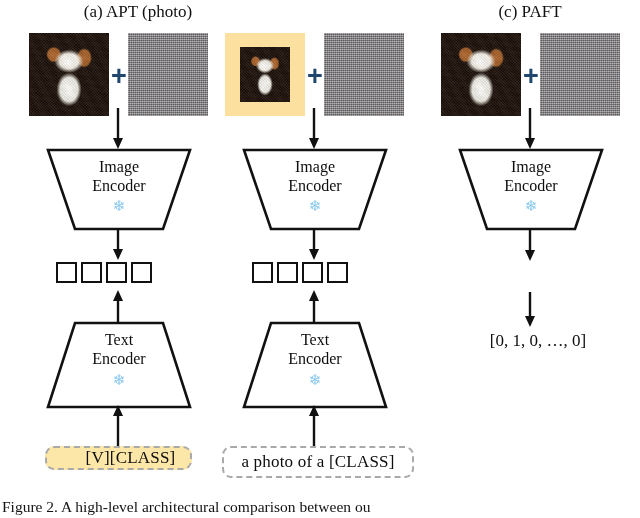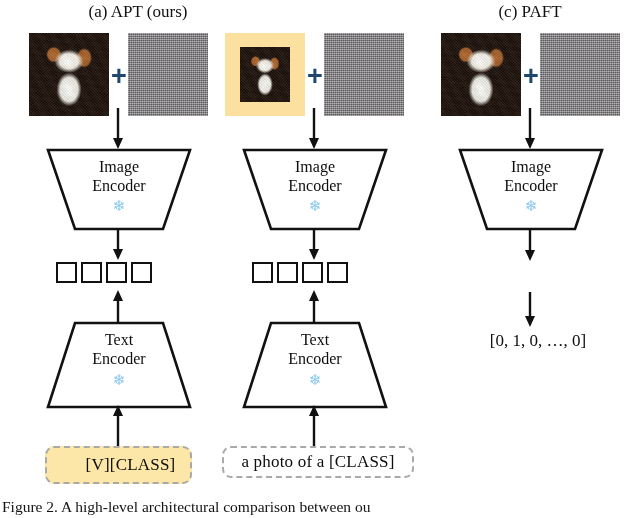--- a/index.html
+++ b/index.html
@@ -192,21 +192,21 @@
     white-space: nowrap;
     overflow: hidden;
     color: #131313;
   }
 </style>
 </head>
 <body>
 
 <div class="stage">
 
-  <div class="col-header" style="left:28px; top:2px; width:220px;">(a) APT (ours)</div>
+  <div class="col-header" style="left:28px; top:2px; width:220px;">(a) APT (photo)</div>
   <div class="col-header" style="left:420px; top:2px; width:220px;">(c) PAFT</div>
 
   <div class="tile photo" style="left:29px; top:33px; width:80px; height:83px;"></div>
   <div class="plus" style="left:108px; top:63px; width:22px;">+</div>
   <div class="tile noise" style="left:128px; top:33px; width:80px; height:83px;"></div>
 
   <div class="conn" style="left:100px; top:108px; width:80px; height:42px;">
     <svg viewBox="0 0 80 42">
       <line x1="18" y1="0" x2="18" y2="33" stroke="#111" stroke-width="2.4"></line>
       <polygon points="18,41 13,30 23,30" fill="#111"></polygon>
@@ -256,21 +256,21 @@
     <div class="snow" style="top:53px;">❄</div>
   </div>
 
   <div class="conn" style="left:100px; top:404px; width:80px; height:42px;">
     <svg viewBox="0 0 80 42">
       <line x1="18" y1="42" x2="18" y2="9" stroke="#111" stroke-width="2.4"></line>
       <polygon points="18,1 13,12 23,12" fill="#111"></polygon>
     </svg>
   </div>
 
-  <div class="prompt prompt-yellow" style="left:45px; top:446px; width:147px; height:38px;padding-left:24px;">
+  <div class="prompt prompt-yellow" style="left:45px; top:446px; width:147px; height:24px;padding-left:24px;">
     <span>[V][CLASS]</span>
   </div>
 
   <div class="tile padded-photo" style="left:225px; top:33px; width:80px; height:83px;">
     <div class="inner photo"></div>
   </div>
   <div class="plus" style="left:304px; top:63px; width:22px;">+</div>
   <div class="tile noise" style="left:324px; top:33px; width:80px; height:83px;"></div>
 
   <div class="conn" style="left:296px; top:108px; width:80px; height:42px;">

